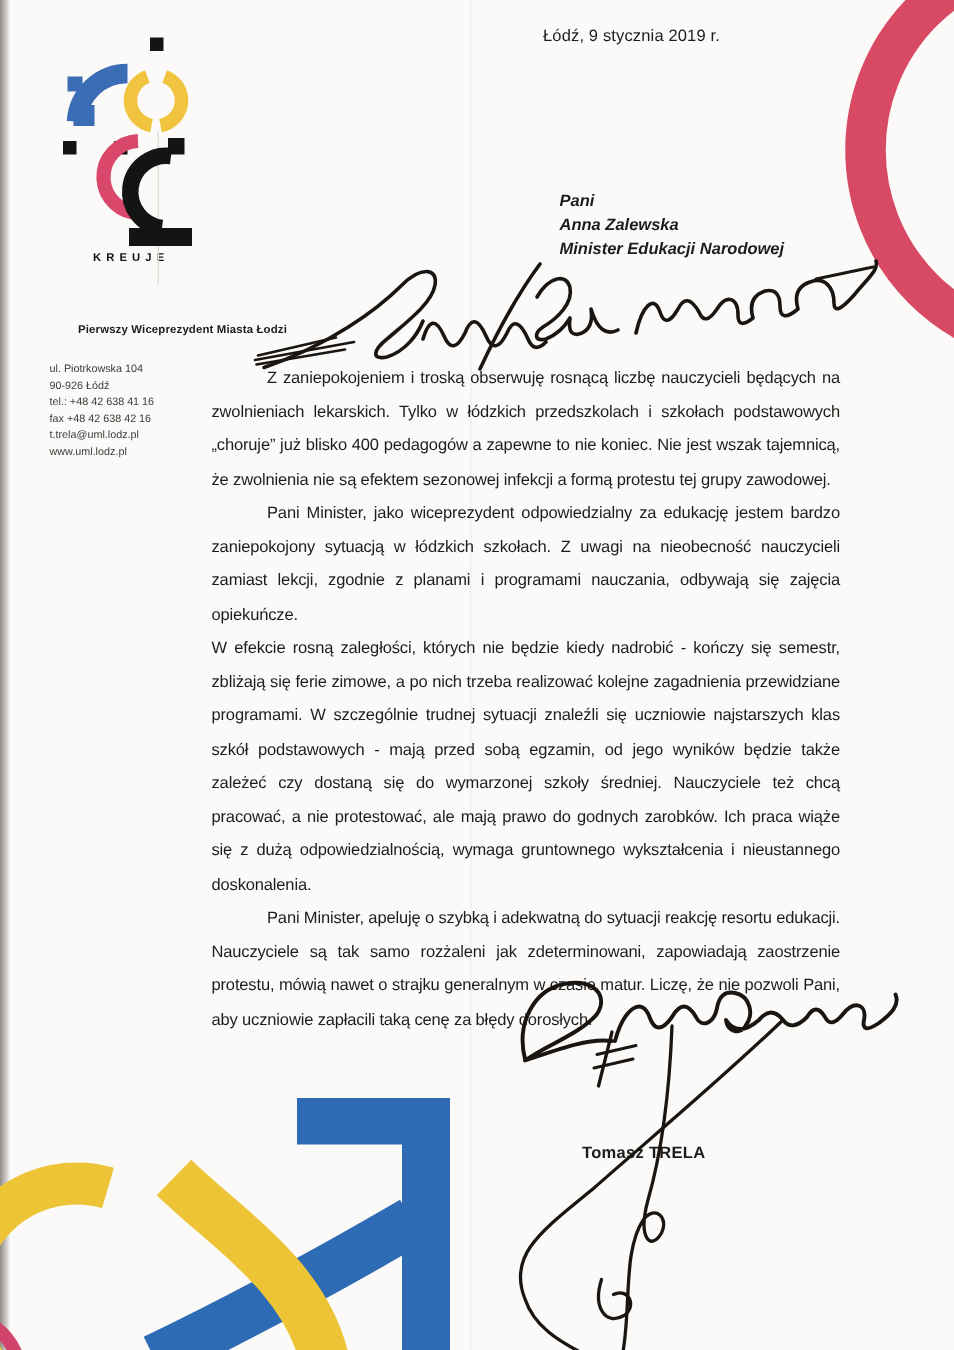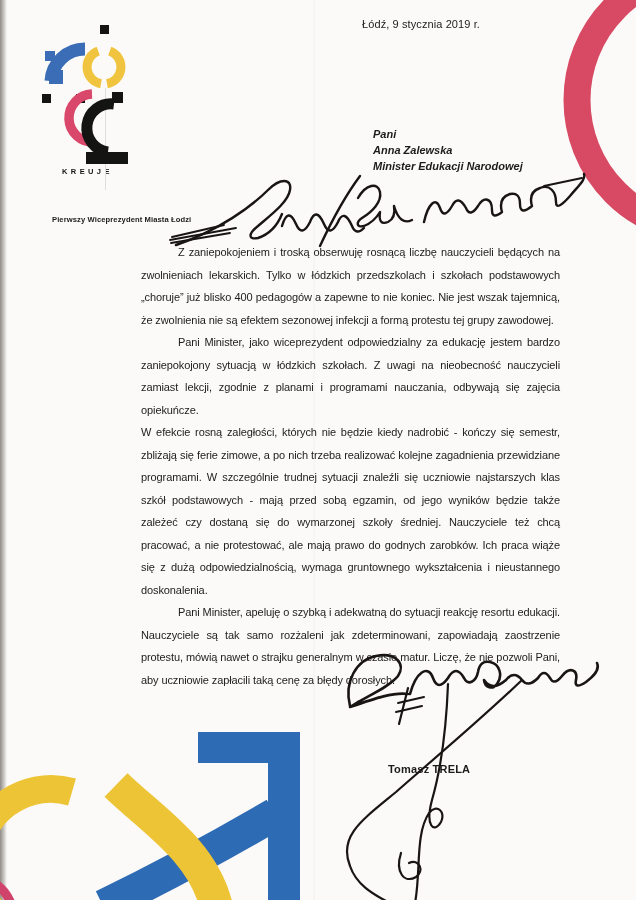--- a/index.html
+++ b/index.html
@@ -29,20 +29,28 @@
 
   <div class="abs date-line">Łódź, 9 stycznia 2019 r.</div>
 
   <div class="abs recipient">
     <div>Pani</div>
     <div>Anna Zalewska</div>
     <div>Minister Edukacji Narodowej</div>
   </div>
 
   <div class="abs sender-title">Pierwszy Wiceprezydent Miasta Łodzi</div>
+  <div class="abs address">
+    <div>ul. Piotrkowska 104</div>
+    <div>90-926 Łódź</div>
+    <div>tel.: +48 42 638 41 16</div>
+    <div>fax +48 42 638 42 16</div>
+    <div>t.trela@uml.lodz.pl</div>
+    <div>www.uml.lodz.pl</div>
+  </div>
 
   <div class="abs kreuje">KREUJE</div>
 
   <div class="abs body-text">
     <p class="indent">Z zaniepokojeniem i troską obserwuję rosnącą liczbę nauczycieli będących na zwolnieniach lekarskich. Tylko w łódzkich przedszkolach i szkołach podstawowych „choruje” już blisko 400 pedagogów a zapewne to nie koniec. Nie jest wszak tajemnicą, że zwolnienia nie są efektem sezonowej infekcji a formą protestu tej grupy zawodowej.</p>
     <p class="indent">Pani Minister, jako wiceprezydent odpowiedzialny za edukację jestem bardzo zaniepokojony sytuacją w łódzkich szkołach. Z uwagi na nieobecność nauczycieli zamiast lekcji, zgodnie z planami i programami nauczania, odbywają się zajęcia opiekuńcze.</p>
     <p>W efekcie rosną zaległości, których nie będzie kiedy nadrobić - kończy się semestr, zbliżają się ferie zimowe, a po nich trzeba realizować kolejne zagadnienia przewidziane programami. W szczególnie trudnej sytuacji znaleźli się uczniowie najstarszych klas szkół podstawowych - mają przed sobą egzamin, od jego wyników będzie także zależeć czy dostaną się do wymarzonej szkoły średniej. Nauczyciele też chcą pracować, a nie protestować, ale mają prawo do godnych zarobków. Ich praca wiąże się z dużą odpowiedzialnością, wymaga gruntownego wykształcenia i nieustannego doskonalenia.</p>
     <p class="indent">Pani Minister, apeluję o szybką i adekwatną do sytuacji reakcję resortu edukacji. Nauczyciele są tak samo rozżaleni jak zdeterminowani, zapowiadają zaostrzenie protestu, mówią nawet o strajku generalnym w czasie matur. Liczę, że nie pozwoli Pani, aby uczniowie zapłacili taką cenę za błędy dorosłych.</p>
   </div>
 

